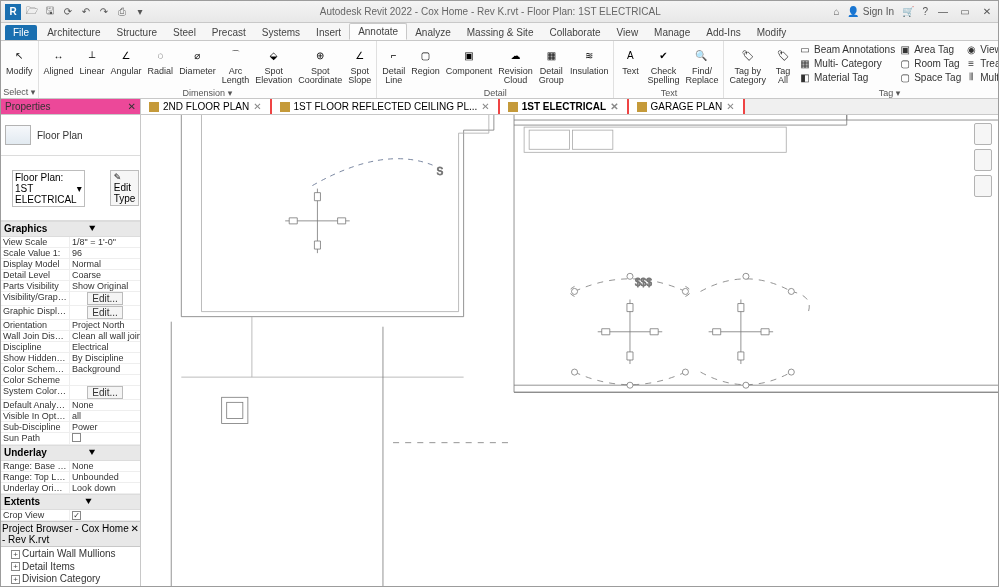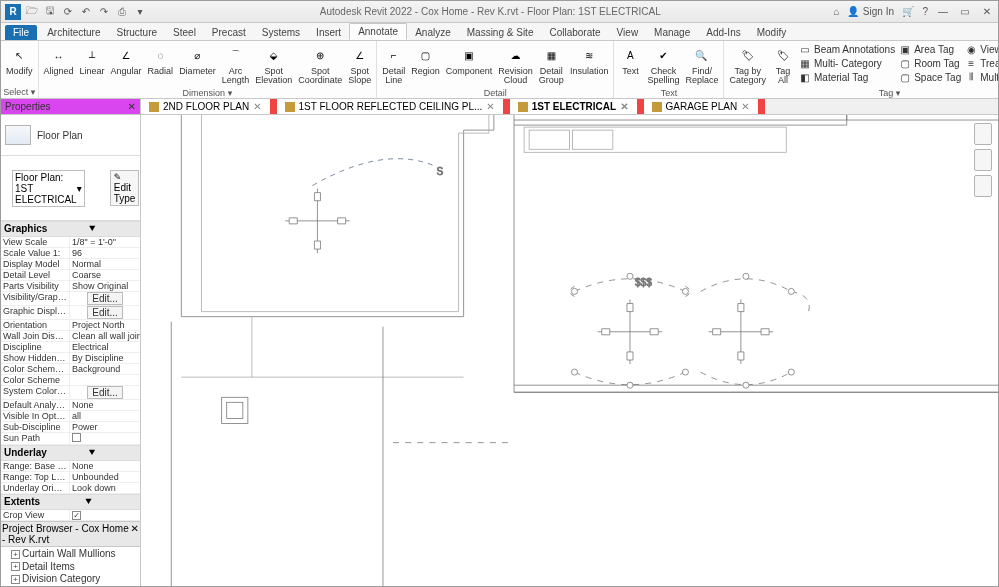--- a/index.html
+++ b/index.html
@@ -24,23 +24,23 @@
     .ribgroup .glabel { text-align:center; font-size:9px; color:#555; padding-bottom:1px;}
     .ribitem-big { display:flex; flex-direction:column; align-items:center; width:auto; padding:2px 3px; cursor:pointer;}
     .ribitem-big .ico { width:22px; height:22px; display:flex; align-items:center; justify-content:center;}
     .ribitem-big .lbl { font-size:9px; color:#333; text-align:center; line-height:1.05; margin-top:1px;}
     .ribrows { display:flex; flex-direction:column; justify-content:center; gap:0px; padding:0 2px;}
     .ribrows .rowi { display:flex; align-items:center; gap:3px; font-size:9px; color:#333; white-space:nowrap; cursor:pointer; padding:1px 0;}
     .ribrows .rowi .sico { width:12px; height:12px; display:inline-flex; align-items:center; justify-content:center;}
     
     
     .doctabs { height:16px; background:#f0f0f0; display:flex; align-items:center; border-bottom:1px solid #c8c8c8;}
-    .doctabs .propsec { width:140px; display:flex; align-items:center; padding:0 4px; border-right:1px solid #c8c8c8; height:100%; justify-content:space-between; background:#d946ef;}
+    .doctabs .propsec { width:140px; display:flex; align-items:center; padding:0 4px; border-right:1px solid #c8c8c8; height:100%; justify-content:space-between; background:#ec4899;}
     .doctabs .propsec span { font-size:10px; color:#333;}
-    .doctabs .dtab { display:flex; align-items:center; gap:4px; padding:0 8px; height:100%; border-right:7px solid #ef4444; cursor:pointer; background:#fff;}
+    .doctabs .dtab { display:flex; align-items:center; gap:4px; padding:0 8px; height:100%; border-right:2px solid #ef4444; cursor:pointer; background:#fff;}
     .doctabs .dtab.active { background:#fff; font-weight:bold;}
     .doctabs .dtab .dico { width:10px; height:10px; background:#c59a3a;}
     .doctabs .dtab .close { color:#888; font-size:10px;}
     
     .main { display:flex; height:calc(587px - 22px - 18px - 58px - 16px);}
     .leftpanel { width:140px; display:flex; flex-direction:column; border-right:1px solid #c8c8c8;}
     .propheader { display:flex; align-items:center; gap:6px; padding:10px 4px; border-bottom:1px solid #dcdcdc;}
     .propheader .thumb { width:26px; height:20px; border:1px solid #b3b3b3; background:linear-gradient(#f6f8fb,#e2eaf1);}
     .propheader .ttl { font-size:10px; color:#333;}
     .typesel { display:flex; align-items:center; border-bottom:1px solid #dcdcdc;}

